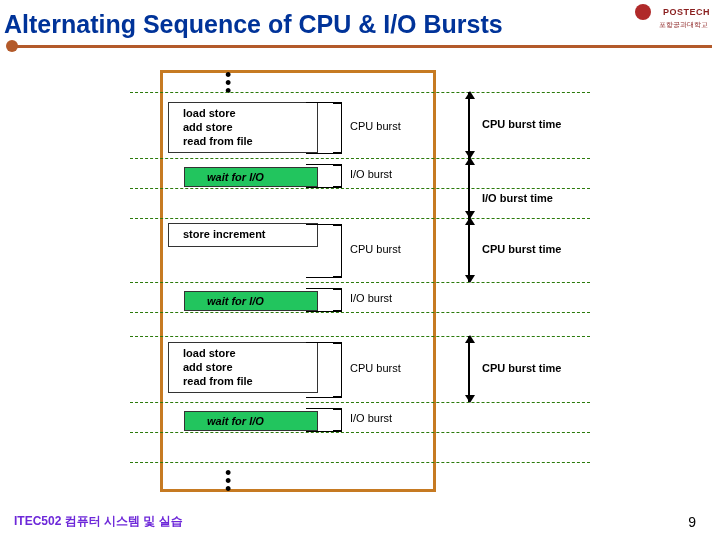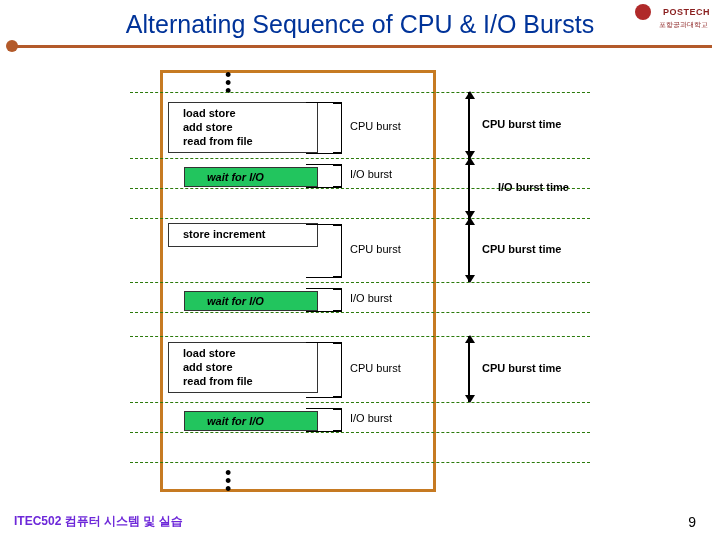--- a/index.html
+++ b/index.html
@@ -1,16 +1,16 @@
 <!DOCTYPE html>
 <html><head>
 <meta charset="utf-8">
 <style>
 body{margin:0;font-family:Arial,Helvetica,sans-serif;background:#fff;width:720px;height:540px;position:relative;overflow:hidden}
-.title{font-size:25px;font-weight:normal;color:#003399;text-align:center;padding:10px 14px 6px}
+.title{font-size:25px;font-weight:bold;color:#003399;padding:10px 4px 6px}
 .title-rule{height:3px;background:#b35a2a;margin:0 8px;position:relative}
 .title-rule::before{content:"";position:absolute;left:-2px;top:-5px;width:12px;height:12px;border-radius:50%;background:#b35a2a}
 .logo{position:absolute;top:4px;right:10px;font-size:9px;display:flex;align-items:center;gap:12px}
 .logo-badge{width:16px;height:16px;border-radius:50%;background:#b02a2a;display:inline-block}
 .logo-text{color:#8a1f1f;font-weight:bold;letter-spacing:.5px}
 .logo-sub{color:#8a1f1f;font-size:7px;position:absolute;right:12px;top:20px}
 .footer-left{position:absolute;left:14px;bottom:10px;font-size:12px;font-weight:bold;color:#6d28d9}
 .footer-right{position:absolute;right:24px;bottom:10px;font-size:14px;color:#000}
 .stage{position:absolute;left:130px;top:58px;width:460px;height:440px}
 .outer{position:absolute;left:30px;top:12px;width:270px;height:416px;border:3px solid #c67a22}
@@ -88,21 +88,21 @@
       <div class="burst-label" style="top: 185px;">CPU burst</div>
       <div class="bracket" style="top: 230px; height: 22px;"></div>
       <div class="burst-label" style="top: 234px;">I/O burst</div>
       <div class="bracket" style="top: 284px; height: 54px;"></div>
       <div class="burst-label" style="top: 304px;">CPU burst</div>
       <div class="bracket" style="top: 350px; height: 22px;"></div>
       <div class="burst-label" style="top: 354px;">I/O burst</div>
       <div class="arrow" style="top: 34px; height: 66px;"></div>
       <div class="arrow-label" style="top: 60px;">CPU burst time</div>
       <div class="arrow" style="top: 100px; height: 60px;"></div>
-      <div class="arrow-label" style="top: 123px; margin-left: 16px;">I/O burst time</div>
+      <div class="arrow-label" style="top: 134px;">I/O burst time</div>
       <div class="arrow" style="top: 160px; height: 64px;"></div>
       <div class="arrow-label" style="top: 185px;">CPU burst time</div>
       <div class="arrow" style="top: 278px; height: 66px;"></div>
       <div class="arrow-label" style="top: 304px;">CPU burst time</div>
     </div>
   <div class="dotsBot">
       <span>•</span>
       <span>•</span>
       <span>•</span>
     </div>

